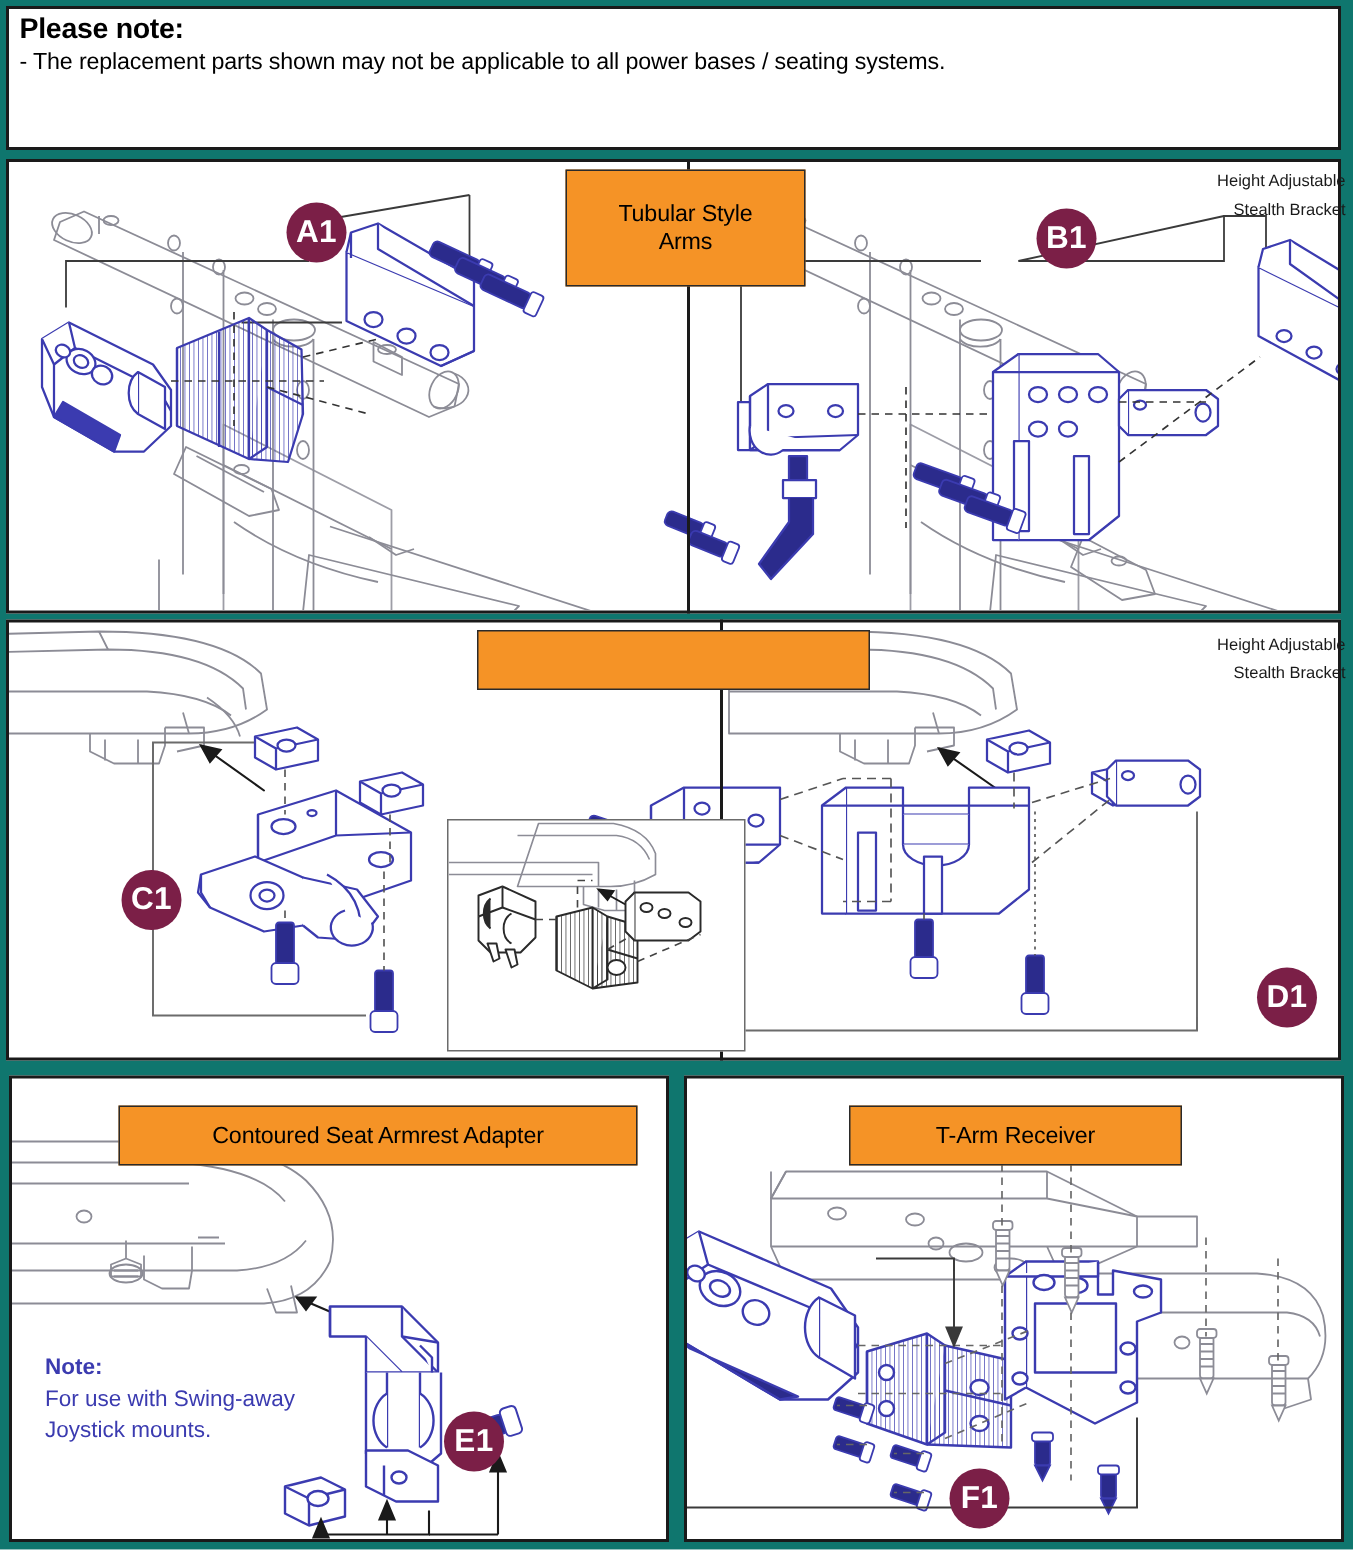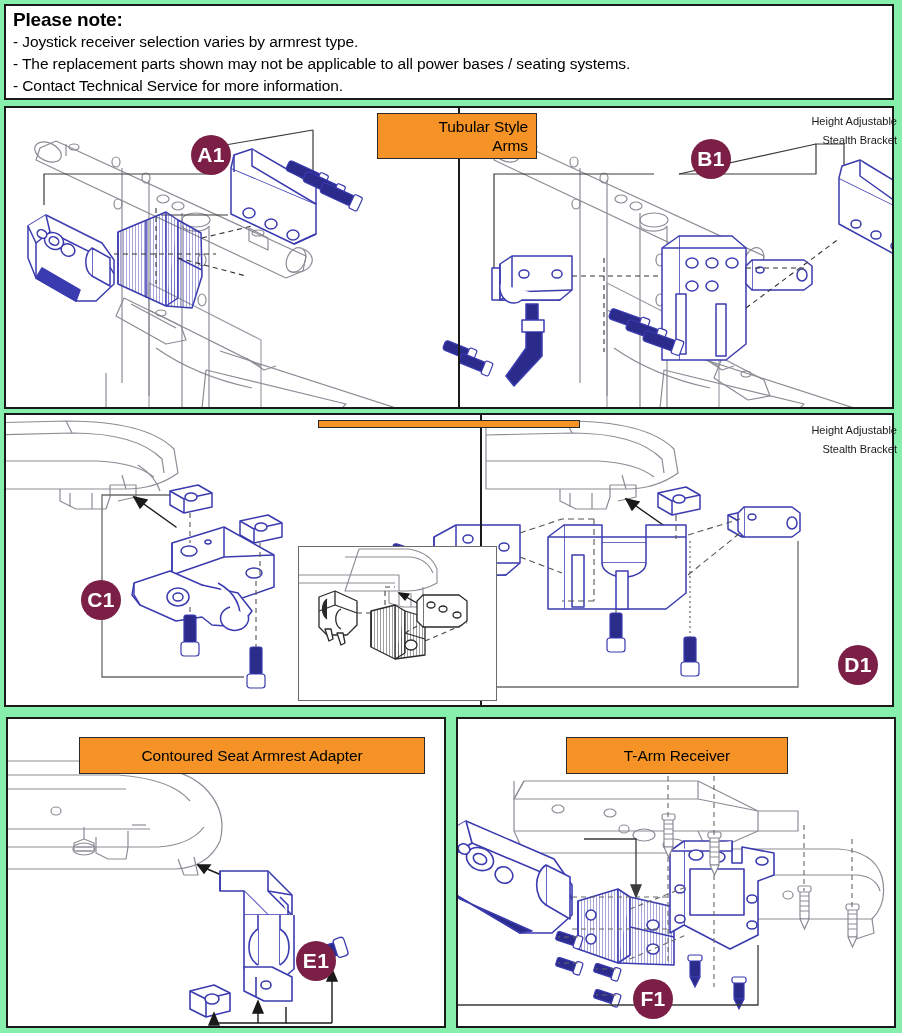--- a/index.html
+++ b/index.html
@@ -9,21 +9,21 @@
     background: #ffffff;
   }
   body {
     font-family: "Liberation Sans", sans-serif;
     color: #000;
   }
   #sheet {
     position: relative;
     width: 902px;
     height: 1033px;
-    background: #86efac;
+    background: #0f766e;
     overflow: hidden;
   }
 
   
   .note-header {
     position: absolute;
     left: 4px;
     top: 4px;
     width: 890px;
     height: 96px;
@@ -58,25 +58,25 @@
     width: 2px;
     background: #1a1a1a;
   }
 
   
   .banner {
     position: absolute;
     background: #f59326;
     border: 1.5px solid #2a2a2a;
     box-sizing: border-box;
-    text-align: right;
+    text-align: center;
     font-size: 15.5px;
     line-height: 19px;
     color: #000;
-    padding: 3px 8px;
+    padding: 19px 8px;
     white-space: nowrap;
     letter-spacing: -0.1px;
   }
   .banner sup {
     font-size: 9.5px;
     vertical-align: super;
     line-height: 0;
   }
 
   
@@ -145,23 +145,21 @@
   }
   .art svg { display: block; }
 </style>
 </head>
 <body>
 
 <div id="sheet">
 
   <div class="note-header">
     <div class="note-title">Please note:</div>
-    <div class="note-line">- Joystick receiver selection varies by armrest type.</div>
     <div class="note-line">- The replacement parts shown may not be applicable to all power bases / seating systems.</div>
-    <div class="note-line">- Contact Technical Service for more information.</div>
   </div>
 
   <div class="panel" style="left:4px; top:106px; width:890px; height:303px;">
 
     <div class="art">
       <svg viewBox="0 0 886 299" width="886" height="299" xmlns="http://www.w3.org/2000/svg">
         <defs>
           <pattern id="knurlA" width="3" height="3" patternUnits="userSpaceOnUse" patternTransform="rotate(0)">
             <line x1="0" y1="0" x2="0" y2="3" stroke="#3b3bb0" stroke-width="0.9"></line>
           </pattern>
@@ -664,20 +662,25 @@
           <path d="M250 282 L245 294 L255 294 Z"></path>
           <path d="M324 304 L324 256" fill="none"></path>
           <path d="M324 250 L319 262 L329 262 Z"></path>
           <path d="M278 304 L324 304" fill="none"></path>
         </g>
       </svg>
     </div>
 
     <div class="banner" style="left:71px; top:18px; width:346px; height:37px; display:flex; align-items:center; justify-content:center;">Contoured Seat Armrest Adapter</div>
 
+    <div class="blue-note" style="left:22px; top:182px;">
+      <div class="bt">Note:</div>
+      <div>For use with Swing-away</div>
+      <div>Joystick mounts.</div>
+    </div>
 
     <div class="badge" style="left:288px; top:222px;">E1</div>
   </div>
 
   <div class="panel" style="left:456px; top:717px; width:440px; height:311px;">
     <div class="art">
       <svg viewBox="0 0 436 307" width="436" height="307" xmlns="http://www.w3.org/2000/svg">
         <defs>
           <pattern id="knurlF" width="3" height="3" patternUnits="userSpaceOnUse">
             <line x1="0" y1="0" x2="0" y2="3" stroke="#3b3bb0" stroke-width="0.9"></line>

